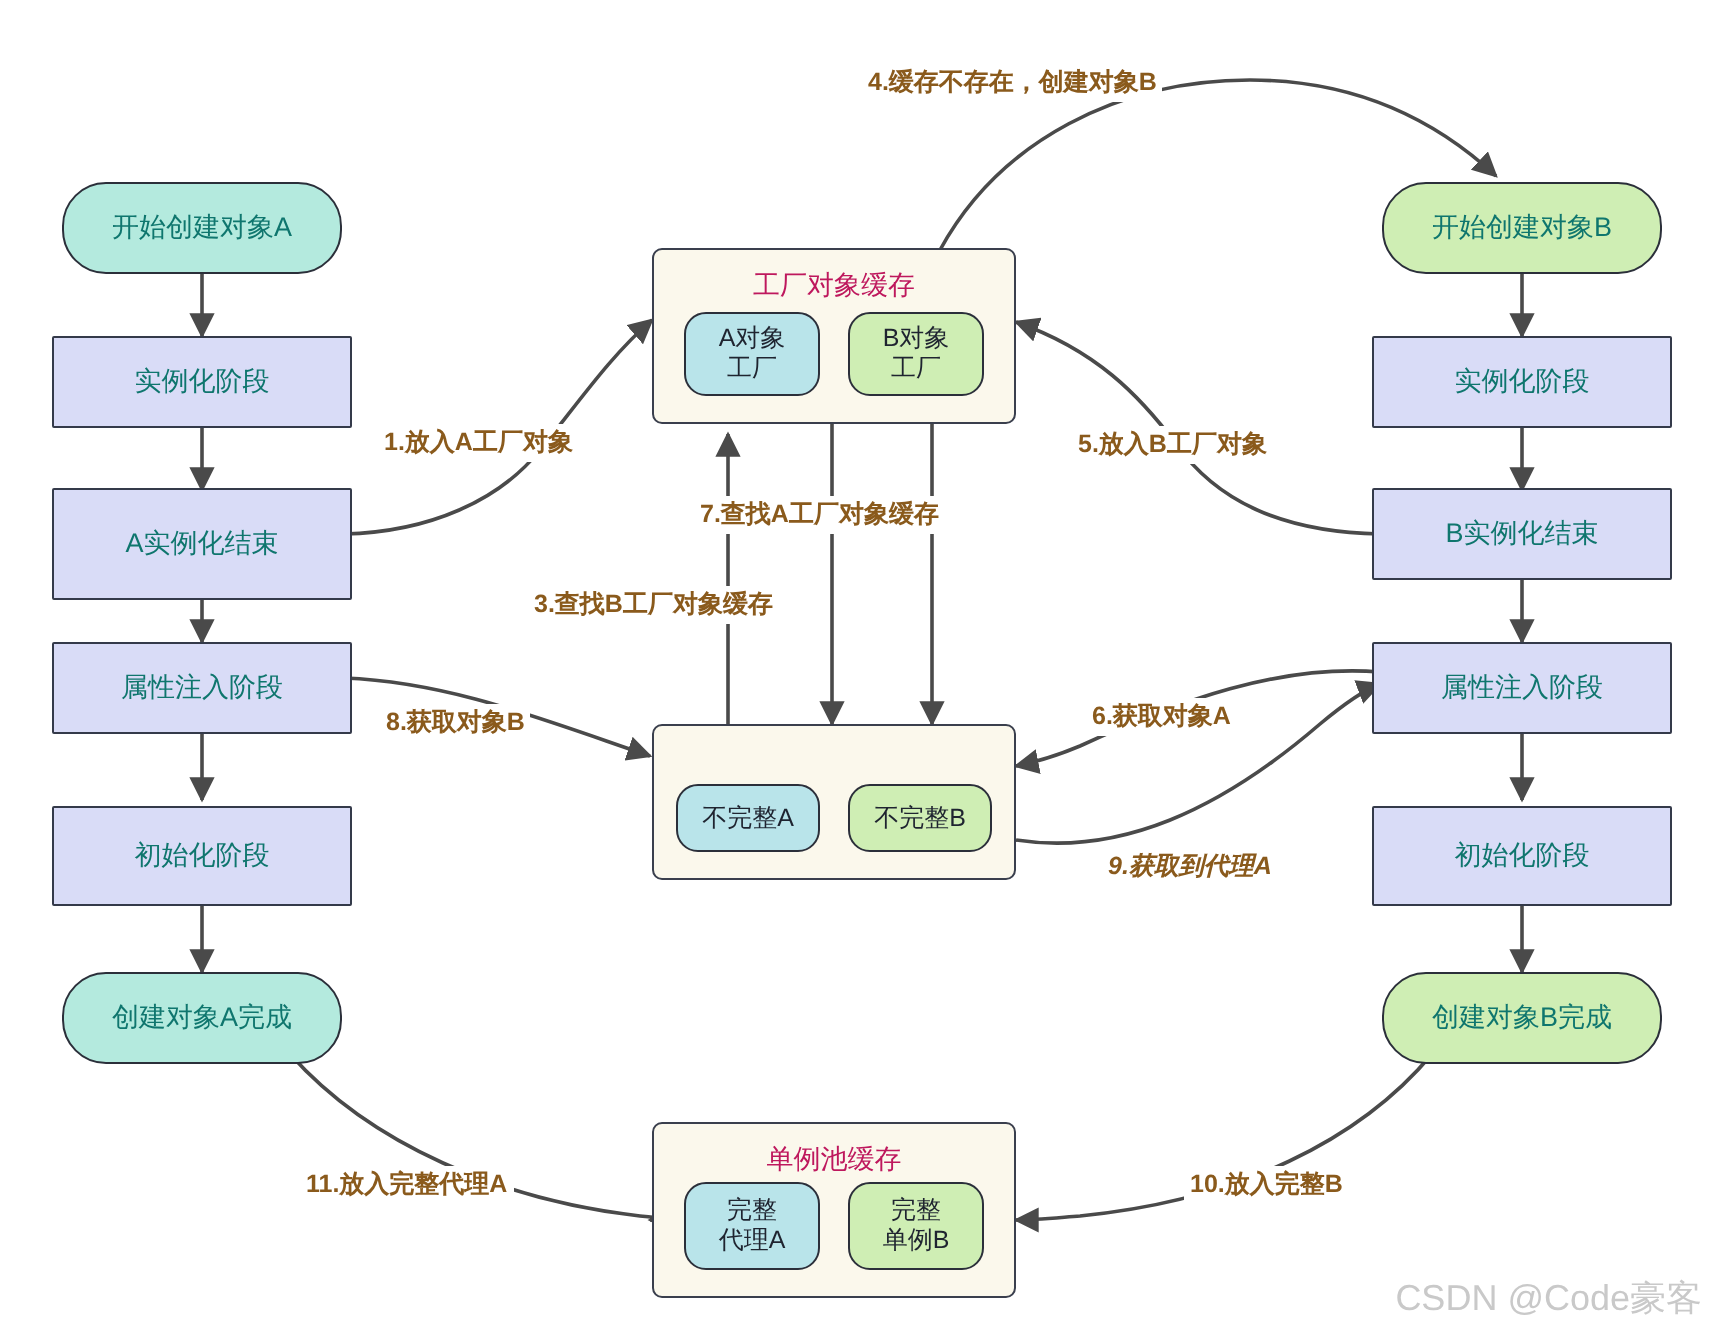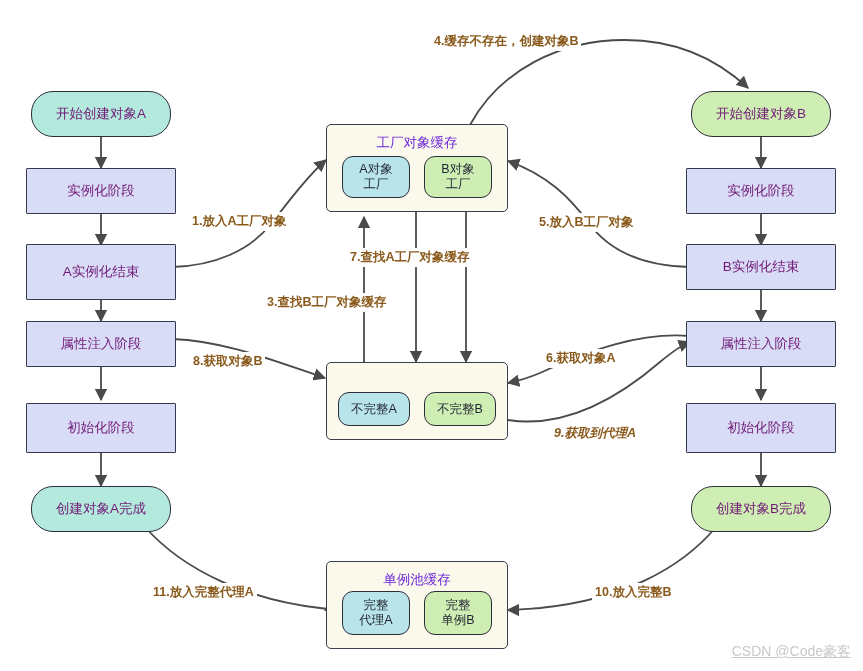--- a/index.html
+++ b/index.html
@@ -4,43 +4,43 @@
 <style>
   html,body{margin:0;padding:0;background:#ffffff;}
   body{
     font-family:"Liberation Sans","DejaVu Sans",sans-serif;
     width:863px;height:671px;position:relative;overflow:hidden;
   }
   #stage{position:absolute;left:0;top:0;width:863px;height:671px;}
   svg#edges{position:absolute;left:0;top:0;width:863px;height:671px;}
 
   .node{position:absolute;box-sizing:border-box;display:flex;align-items:center;
-        justify-content:center;text-align:center;color:#701a75;
+        justify-content:center;text-align:center;color:#0f766e;
         font-size:13.5px;line-height:1.25;border:1.6px solid #2b2f3a;}
   .node.proc{background:#d9dcf7;border-color:#343a4a;border-radius:1px;}
   .node.term-a{background:#b4eade;border-color:#2b2f3a;border-radius:22px;}
   .node.term-b{background:#cfeeb4;border-color:#2b2f3a;border-radius:22px;}
 
   .cache{position:absolute;box-sizing:border-box;background:#fbf8ec;
          border:1.6px solid #3a3f4d;border-radius:5px;}
   .cache-title{position:absolute;left:0;right:0;top:9px;text-align:center;
-               font-size:13.5px;color:#6d28d9;}
+               font-size:13.5px;color:#be185d;}
   .chips{position:absolute;left:0;right:0;bottom:13px;display:flex;
          justify-content:center;gap:14px;}
   .chip{box-sizing:border-box;display:flex;align-items:center;justify-content:center;
         text-align:center;font-size:12.5px;line-height:1.2;color:#1f2430;
         border:1.6px solid #2b2f3a;border-radius:11px;padding:4px 6px;}
   .chip.blue{background:#b9e4ea;}
   .chip.green{background:#cfeeb4;}
 
   .elabel{position:absolute;background:#ffffff;color:#8a5a1c;
           font-weight:bold;font-size:12.5px;white-space:nowrap;
           padding:1px 3px;}
   .watermark{position:absolute;right:12px;bottom:10px;color:#c9c9c9;
-             font-size:14px;white-space:nowrap;text-decoration:underline;}
+             font-size:18px;white-space:nowrap;}
 </style>
 </head>
 <body>
 
 <div id="stage">
 
   <svg id="edges" viewBox="0 0 863 671" xmlns="http://www.w3.org/2000/svg">
     <defs>
       <marker id="ah" viewBox="0 0 10 10" refX="9" refY="5" markerWidth="7" markerHeight="7" orient="auto-start-reverse">
         <path d="M 0 0 L 10 5 L 0 10 z" fill="#4a4a4a"></path>

